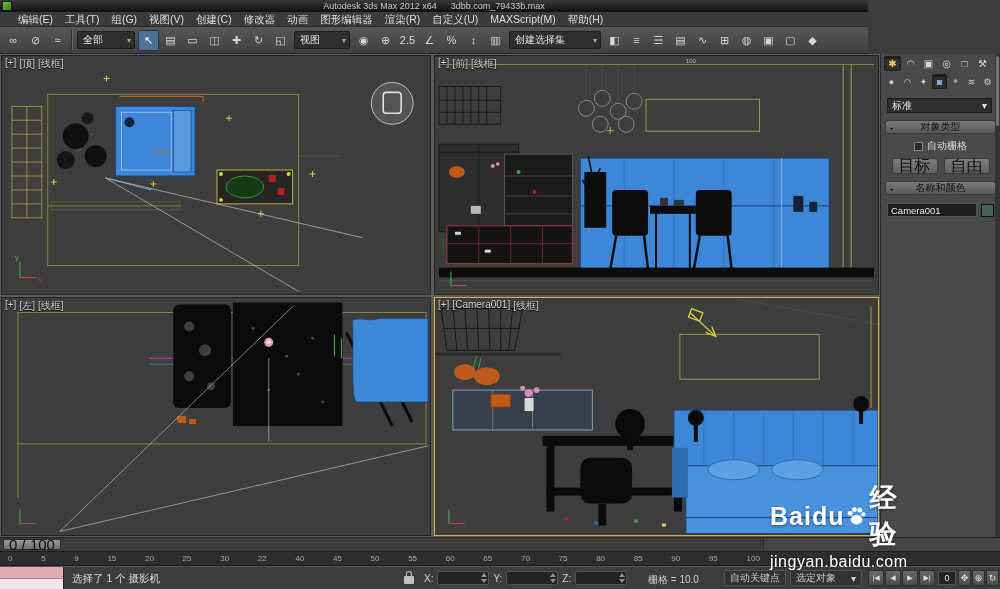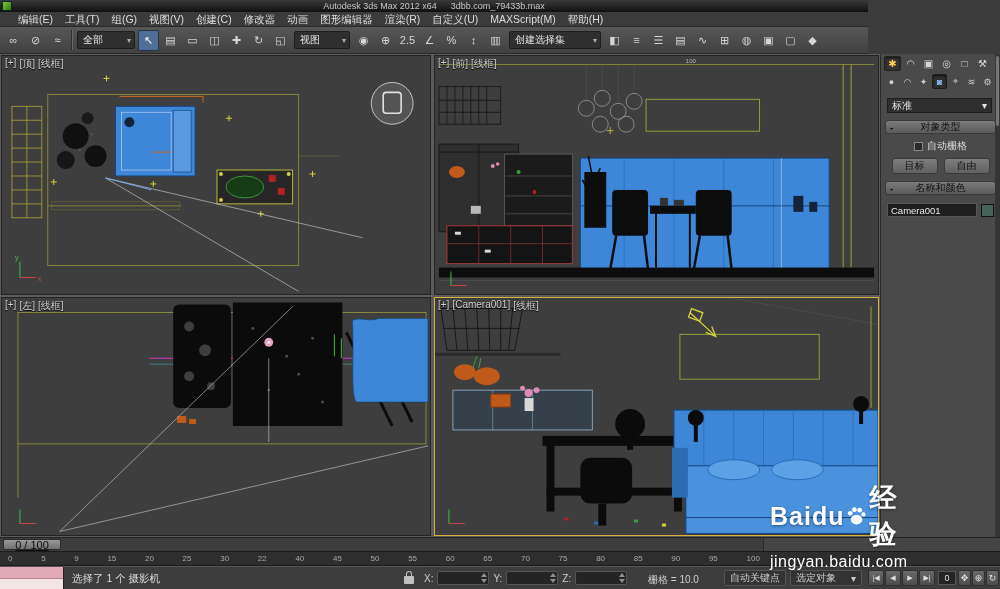--- a/index.html
+++ b/index.html
@@ -58,35 +58,35 @@
     color:#e4e4e4; font-size:10px; display:flex; align-items:center; padding:0 4px; justify-content:space-between; }
   .rollout { margin:7px 4px 0 4px; height:14px; background:linear-gradient(#7b7b7b,#5a5a5a);
     border:1px solid #3a3a3a; border-radius:3px; color:#101010; font-size:10px; display:flex;
     align-items:center; justify-content:center; position:relative; }
   .rollout .minus { position:absolute; left:4px; font-weight:bold; }
   .cp-check { display:flex; align-items:center; justify-content:center; gap:4px; margin-top:5px;
     font-size:10px; color:#ddd; }
   .checkbox { width:9px; height:9px; background:#2a2a2a; border:1px solid #888; }
   .cp-btnrow { display:flex; justify-content:center; gap:6px; margin-top:5px; }
   .cp-btn { width:46px; height:16px; background:linear-gradient(#7e7e7e,#616161); border:1px solid #3a3a3a;
-    border-radius:3px; color:#101010; font-size:10px; display:flex; align-items:center; justify-content:center; }
+    border-radius:3px; color:#101010; font-size:16px; display:flex; align-items:center; justify-content:center; }
   .namerow { display:flex; gap:4px; margin:8px 6px 0 6px; align-items:center; }
   .namefield { flex:1; height:14px; background:#1f1f1f; border:1px solid #555; color:#e8e8e8;
     font-size:9.5px; display:flex; align-items:center; padding-left:3px; }
   .swatch { width:13px; height:13px; background:#45635a; border:1px solid #111; }
   .cp-scroll { position:absolute; right:0; top:0; width:5px; height:483px; background:#353535; }
   .cp-scroll .thumb { position:absolute; top:2px; left:1px; width:3px; height:70px; background:#767676; border-radius:2px; }
 
   
   .timeslider { position:absolute; top:537px; left:0; width:1000px; height:14px; background:#454545;
     border-top:1px solid #222; }
   .ts-track { position:absolute; left:0; top:0; width:764px; height:14px; background:#3d3d3d; border-right:1px solid #2a2a2a; }
   .ts-handle { position:absolute; left:3px; top:1px; width:58px; height:11px;
     background:linear-gradient(#9a9a9a,#707070); border:1px solid #2c2c2c; border-radius:2px;
-    color:#0d0d0d; font-size:11px; display:flex; align-items:center; justify-content:center;text-decoration:underline; }
+    color:#0d0d0d; font-size:15px; display:flex; align-items:center; justify-content:center;text-decoration:underline; }
   .trackbar { position:absolute; top:551px; left:0; width:1000px; height:15px; background:#2e2e2e;
     border-top:1px solid #1b1b1b; border-bottom:1px solid #1b1b1b; }
   .ticks { position:absolute; left:8px; top:2px; width:752px; display:flex; justify-content:space-between; }
   .tick { font-size:8px; color:#a8a8a8; }
 
   
   .statusbar { position:absolute; top:566px; left:0; width:1000px; height:23px; background:#3d3d3d;
     border-top:1px solid #575757; }
   .mini-listener { position:absolute; left:0; top:0; width:64px; height:23px; border-right:1px solid #222; }
   .mini-listener .half-top { height:12px; background:#e2aab4; border-bottom:1px solid #b8808c; }

